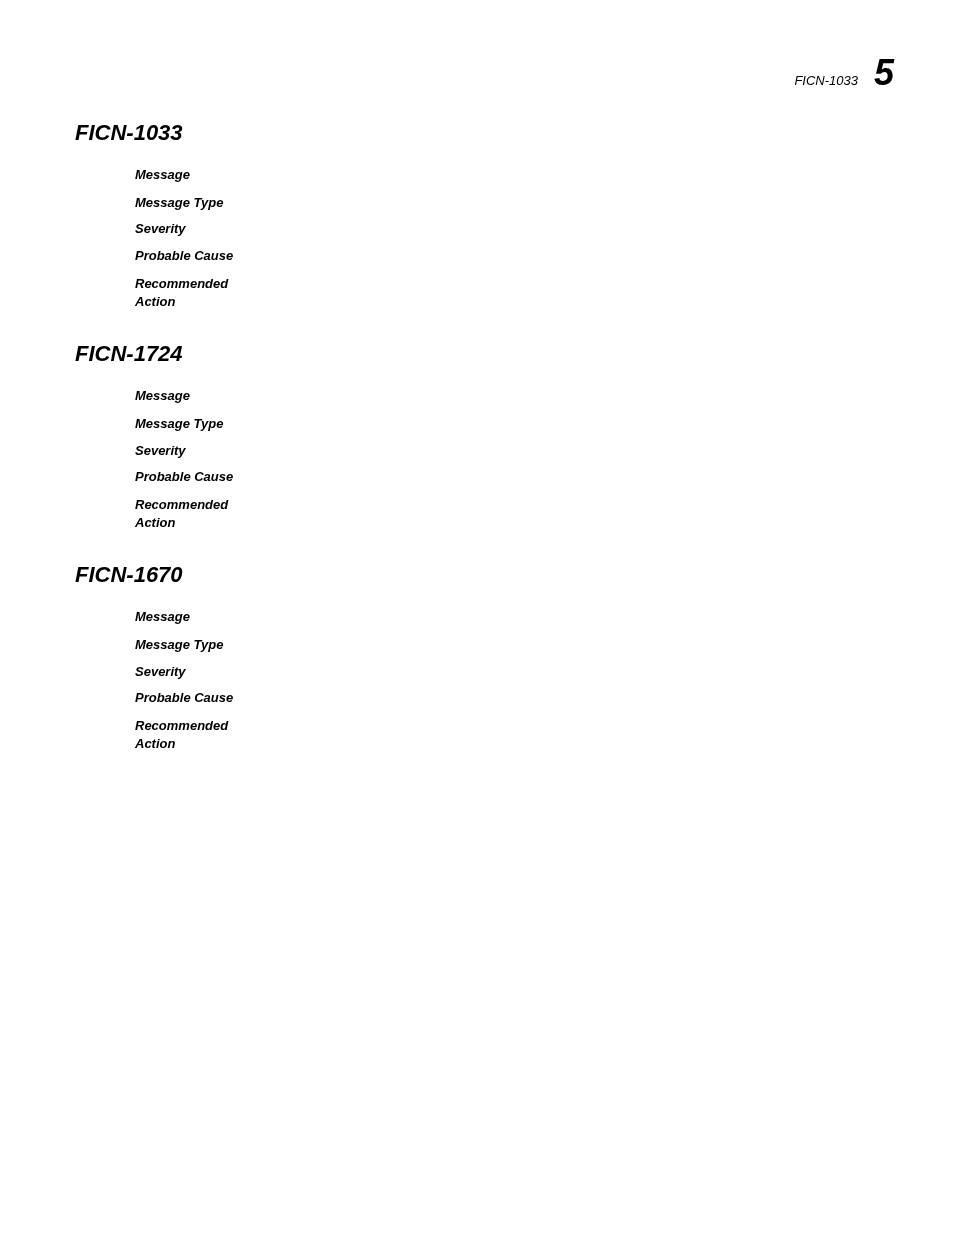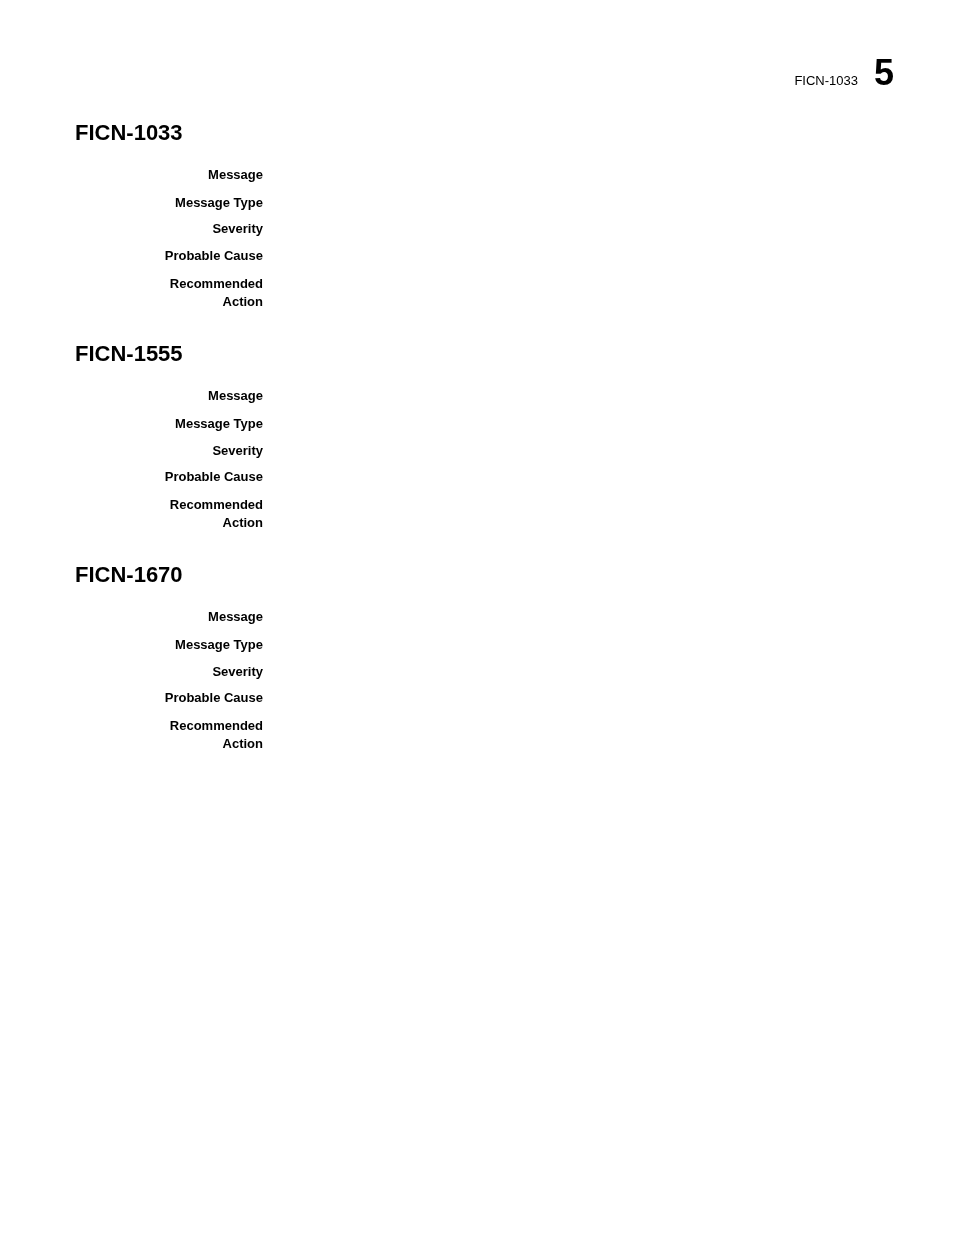--- a/index.html
+++ b/index.html
@@ -1,18 +1,19 @@
 <!DOCTYPE html>
 <html><head>
   <meta charset="utf-8">
   <style>
     * {
       margin: 0;
       padding: 0;
       box-sizing: border-box;
+      font-style: italic;
     }
 
     body {
       width: 954px;
       min-height: 1235px;
       background: #ffffff;
       font-family: Arial, Helvetica, sans-serif;
       color: #000000;
       position: relative;
     }
@@ -60,21 +61,20 @@
     .field-row {
       display: flex;
       margin-bottom: 8px;
     }
 
     .field-label {
       width: 140px;
       min-width: 140px;
       font-size: 13px;
       font-weight: bold;
-      text-align: right;
       padding-right: 12px;
       line-height: 1.4;
     }
 
     .field-value {
       flex: 1;
       font-size: 13px;
       line-height: 1.4;
     }
   </style>
@@ -107,21 +107,21 @@
           <div class="field-value"></div>
         </div>
         <div class="field-row" style="margin-top: 10px;">
           <div class="field-label" style="white-space: pre-line;">Recommended
 Action</div>
           <div class="field-value"></div>
         </div>
       </div>
     </div>
     <div class="entry">
-      <div class="entry-title">FICN-1555</div>
+      <div class="entry-title">FICN-1724</div>
       <div class="entry-fields">
         <div class="field-row">
           <div class="field-label" style="white-space: pre-line;">Message</div>
           <div class="field-value"></div>
         </div>
         <div class="field-row" style="margin-top: 10px;">
           <div class="field-label" style="white-space: pre-line;">Message Type</div>
           <div class="field-value"></div>
         </div>
         <div class="field-row">

